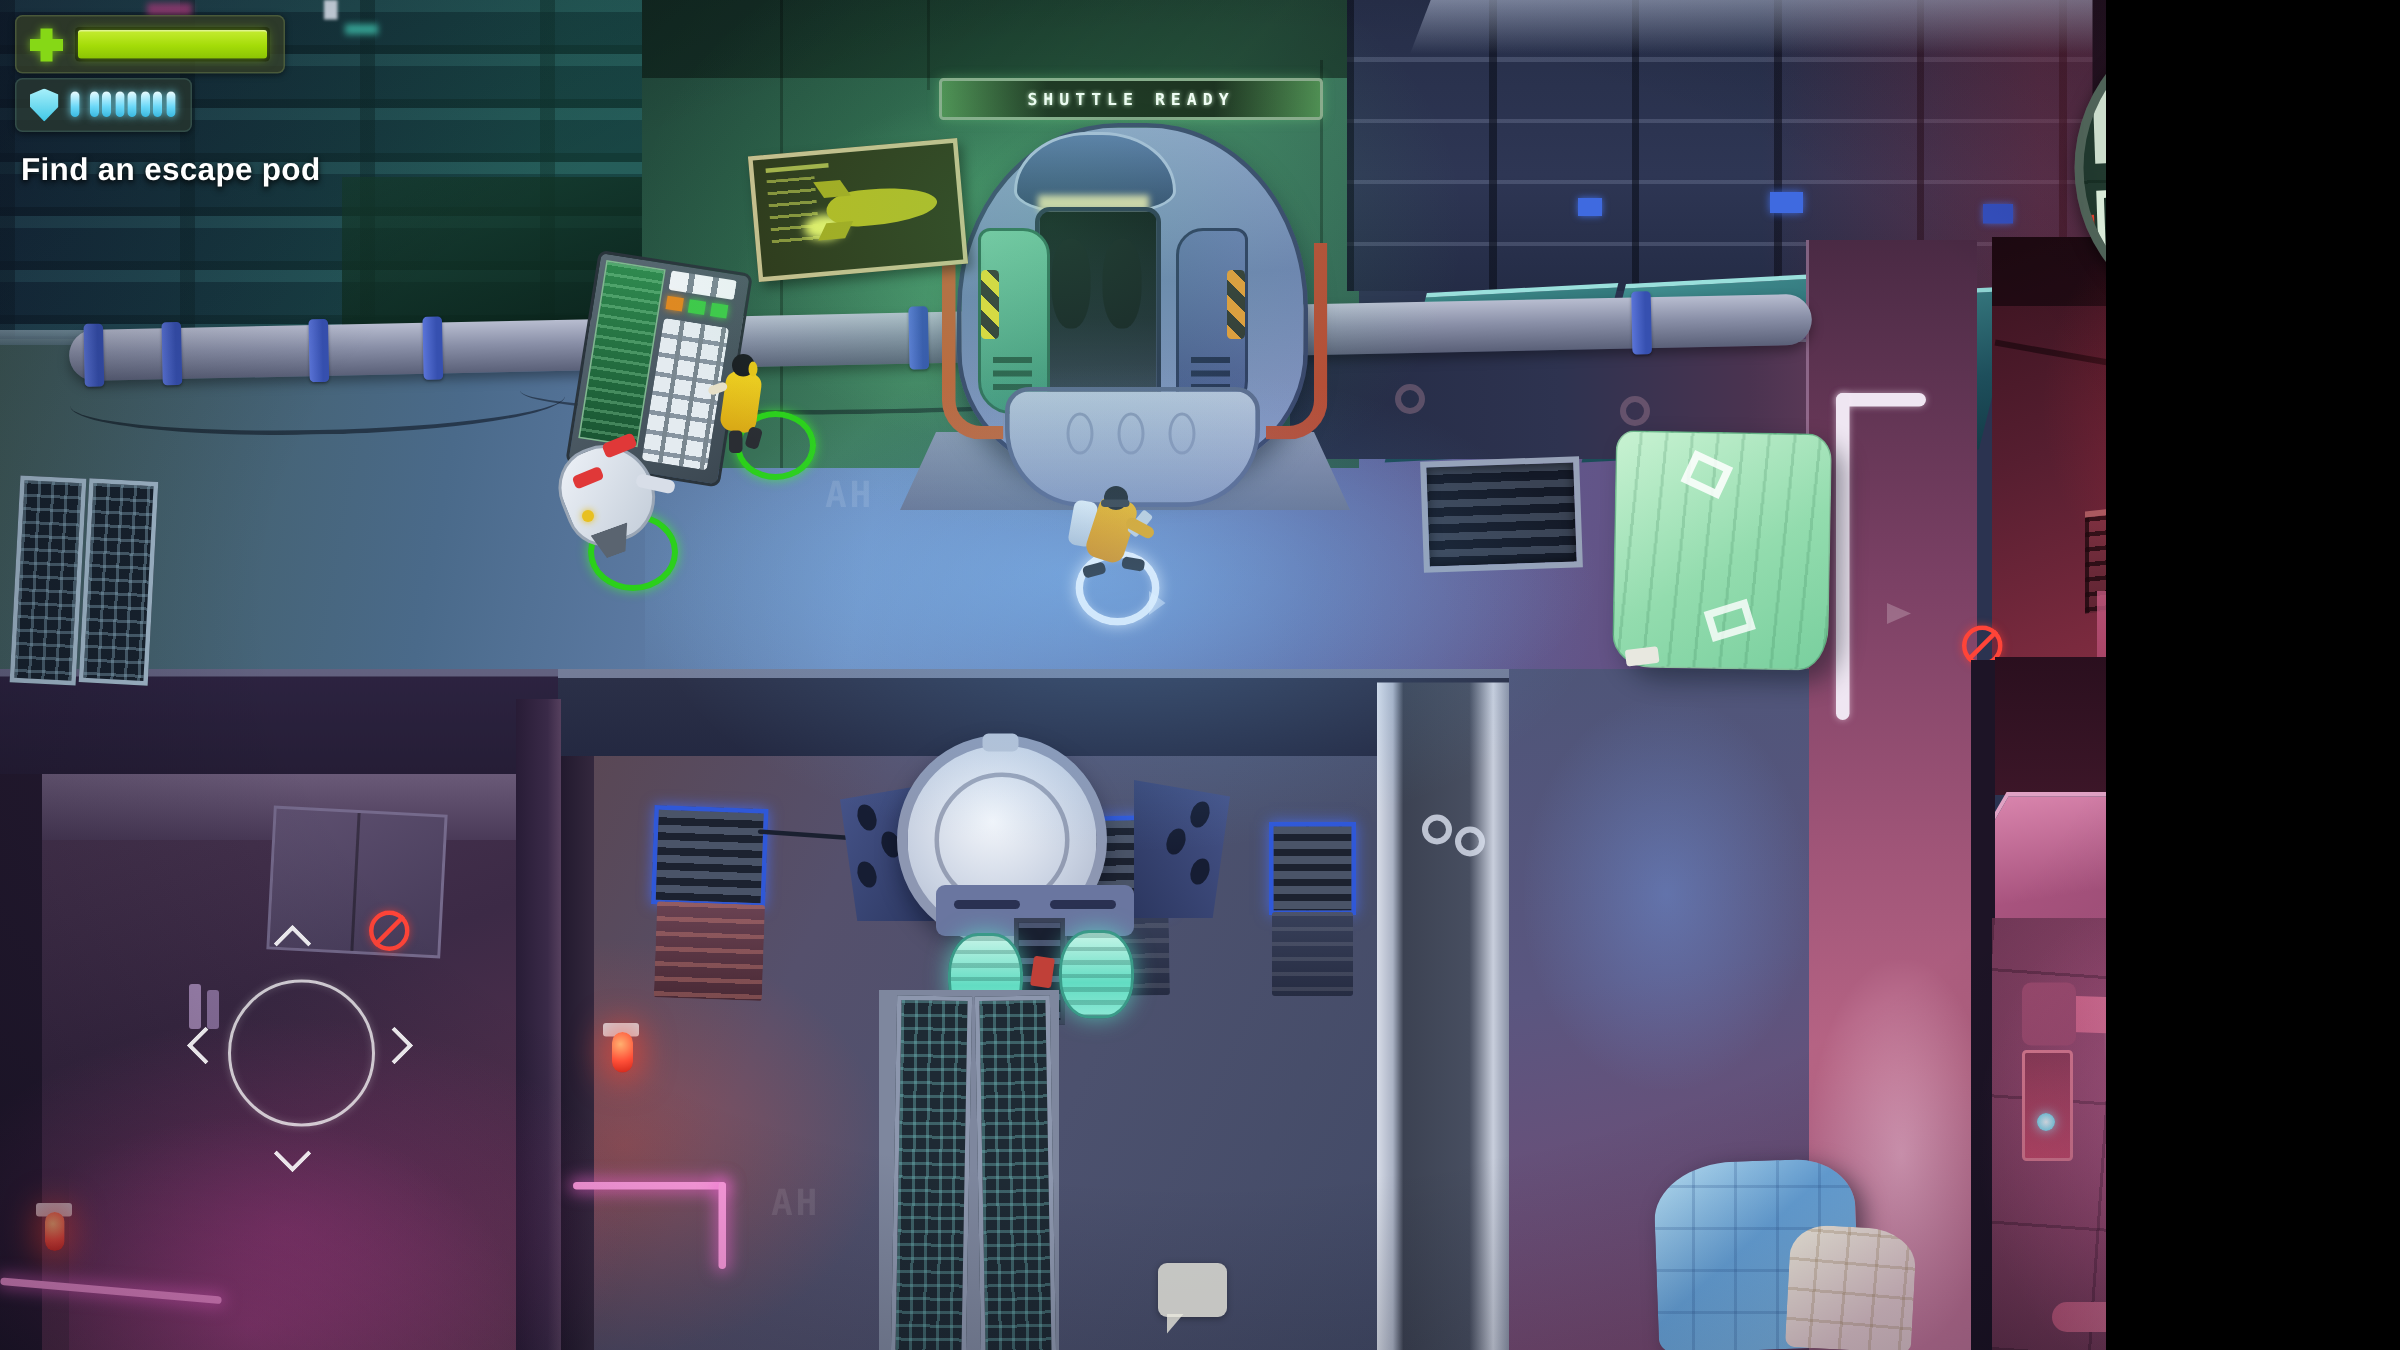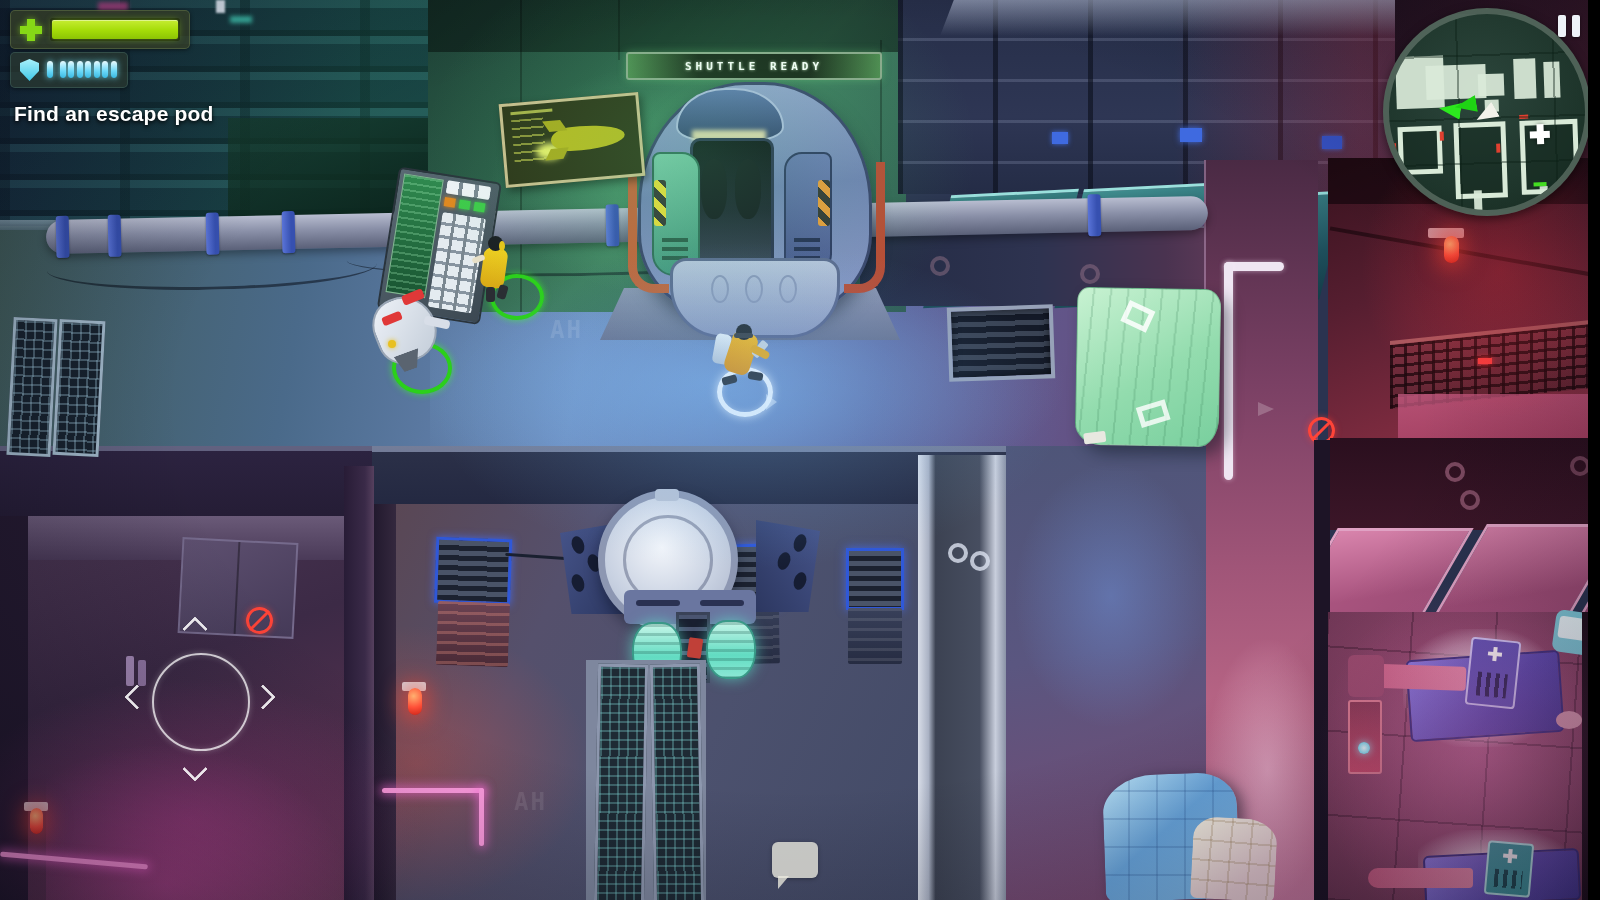--- a/index.html
+++ b/index.html
@@ -1,16 +1,16 @@
 <!DOCTYPE html>
 <html><head>
 <meta charset="utf-8">
 <style>
   html,body{margin:0;padding:0;background:#000;}
-  #stage{position:relative;width:1588px;height:900px;overflow:hidden;background:#2b3350;
+  #stage{position:relative;width:1404px;height:900px;overflow:hidden;background:#2b3350;
          font-family:"Liberation Sans", sans-serif;}
   .abs{position:absolute;}
   .tileA{background-image:
       repeating-linear-gradient(92deg, rgba(12,22,42,.30) 0 2px, transparent 2px 106px),
       repeating-linear-gradient(2deg, rgba(12,22,42,.30) 0 2px, transparent 2px 106px);}
   .tileB{background-image:
       repeating-linear-gradient(94deg, rgba(30,10,25,.30) 0 2px, transparent 2px 84px),
       repeating-linear-gradient(4deg, rgba(30,10,25,.30) 0 2px, transparent 2px 84px);}
   .glowless{pointer-events:none;}
   .neon-pink{background:#ff9ce0;border-radius:3px;box-shadow:0 0 10px 3px rgba(255,110,220,.55);}

